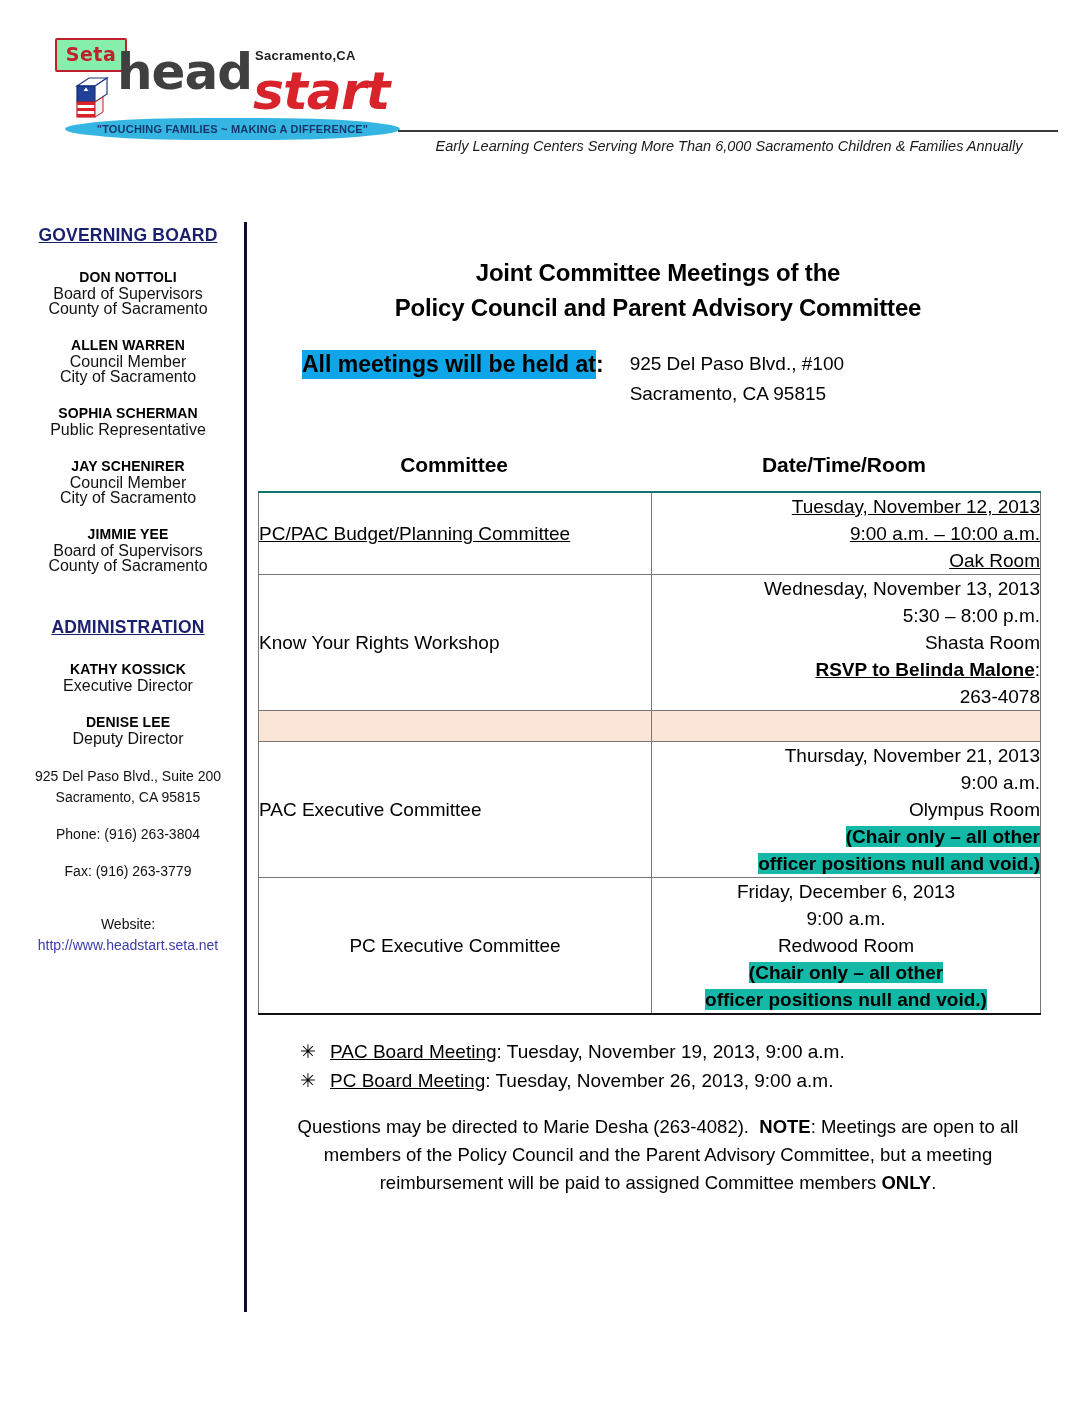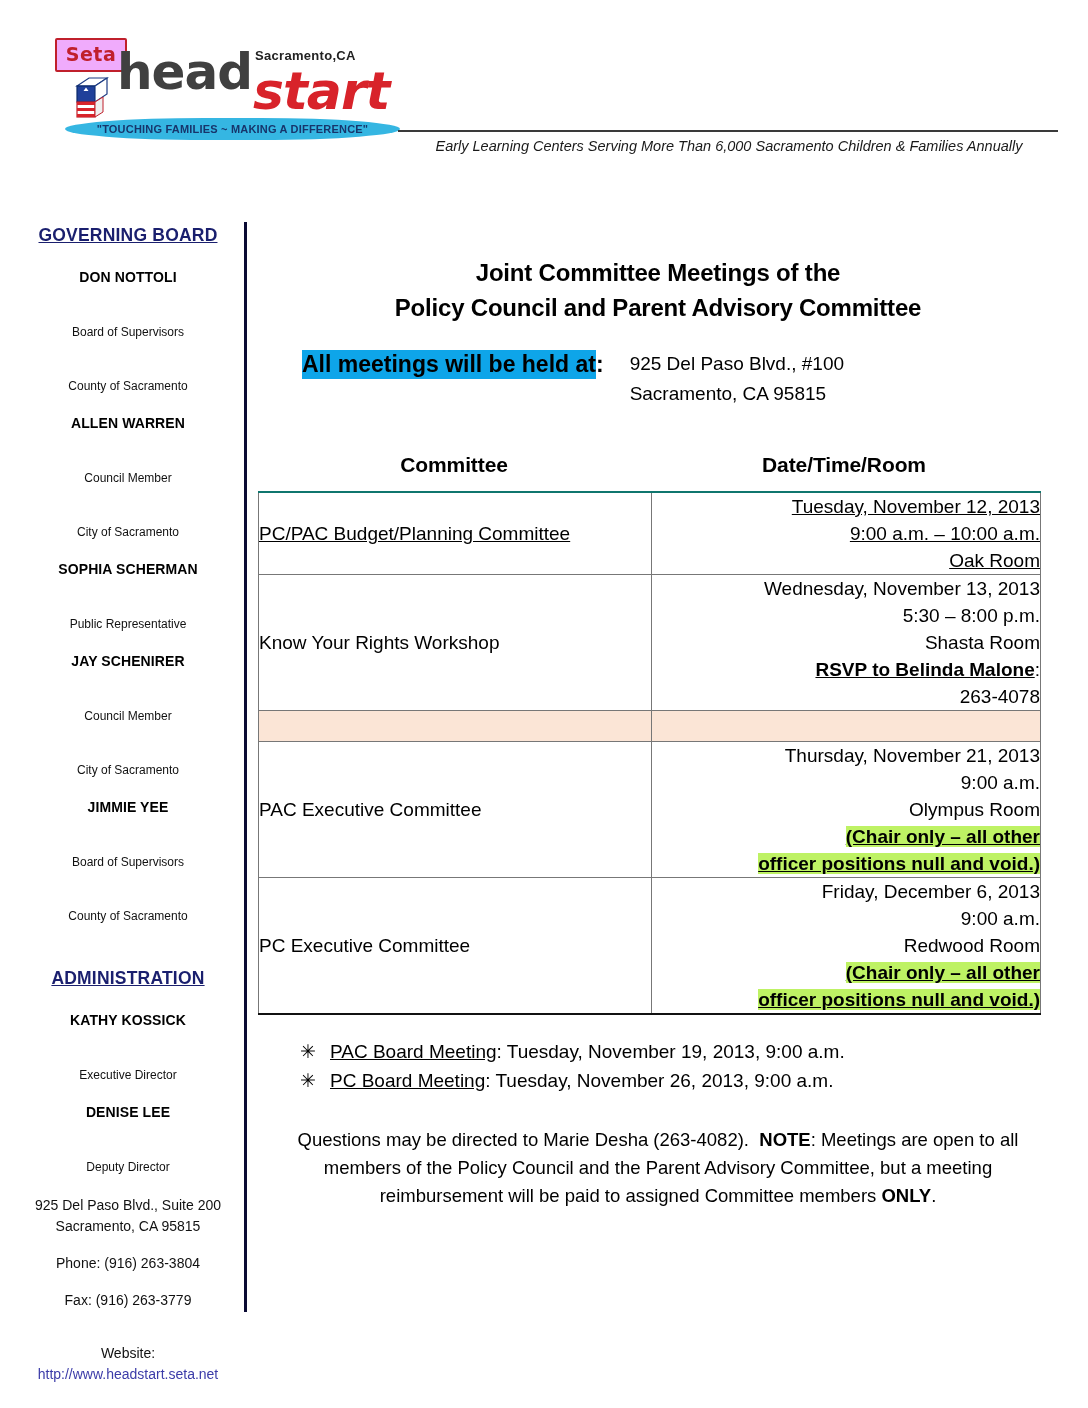--- a/index.html
+++ b/index.html
@@ -27,21 +27,21 @@
     position: absolute;
     left: 55px; top: 30px;
     width: 340px; height: 110px;
   }
   .seta-box {
     position: absolute;
     left: 0px; top: 8px;
     width: 68px; height: 30px;
     border: 2px solid #c0202c;
     border-radius: 2px;
-    background: #f0abfc;
+    background: #86efac;
   }
   .seta-box span {
     display: block;
     text-align: center;
     font-family: "DejaVu Sans", sans-serif;
     font-weight: bold;
     font-size: 19px;
     line-height: 28px;
     color: #c0202c;
     letter-spacing: 0.5px;
@@ -135,24 +135,23 @@
   }
   .person { margin-bottom: 20px; }
   .person-name {
     font-size: 14px;
     font-weight: bold;
     color: #000000;
     line-height: 18px;
     letter-spacing: 0.1px;
   }
   .person-role {
-    font-size: 12px;
+    font-size: 16px;
     color: #111111;
     line-height: 15px;
-    margin-top: 39px;
   }
   .side-gap-lg { height: 24px; }
   .side-block {
     font-size: 14px;
     color: #111111;
     line-height: 21px;
     margin-top: 10px;
   }
   .side-line { font-size: 14px; color: #111111; line-height: 21px; }
   .side-spacer { height: 16px; }
@@ -227,21 +226,21 @@
     border-collapse: collapse;
     width: 780px;
     table-layout: fixed;
   }
   table.sched td {
     border: 1px solid #777777;
     padding: 0;
     vertical-align: middle;
   }
   table.sched tr.thick-top > td { border-top: 2px solid #0f766e; text-decoration: underline; }
-  table.sched tr.thick-bot > td { border-bottom: 2px solid #111111; }
+  table.sched tr.thick-bot > td { border-bottom: 2px solid #111111; text-align: center; }
   td.c-committee {
     width: 392px;
     padding: 10px 0 10px 12px;
     font-size: 19px;
     line-height: 27px;
     text-align: left;
   }
   td.c-dtr {
     width: 388px;
     padding: 9px 10px 10px 0;
@@ -249,23 +248,22 @@
     line-height: 27px;
     text-align: right;
   }
   td.c-dtr .u-bold {
     font-weight: bold;
     text-decoration: underline;
     padding-left: 25px;
   }
   td.c-dtr .chair {
     font-weight: bold;
-    background: #bef264;
+    background: #14b8a6;
     display: inline;
-    text-decoration: underline;
   }
   tr.spacer td {
     background: #fbe5d6;
     height: 30px;
   }
 
   .bullets {
     margin: 22px 0 0 0;
     padding: 0 0 0 42px;
     list-style: none;
@@ -278,21 +276,21 @@
   }
   .bullets li .star {
     position: absolute;
     left: 0; top: 0;
     font-size: 19px;
     line-height: 29px;
   }
   .bullets li .u { text-decoration: underline; }
 
   .footnote {
-    margin-top: 31px;
+    margin-top: 18px;
     padding: 0 14px;
     text-align: center;
     font-size: 18.5px;
     line-height: 28px;
   }
   .footnote b { font-weight: bold; }
 </style>
 </head>
 <body>
 

